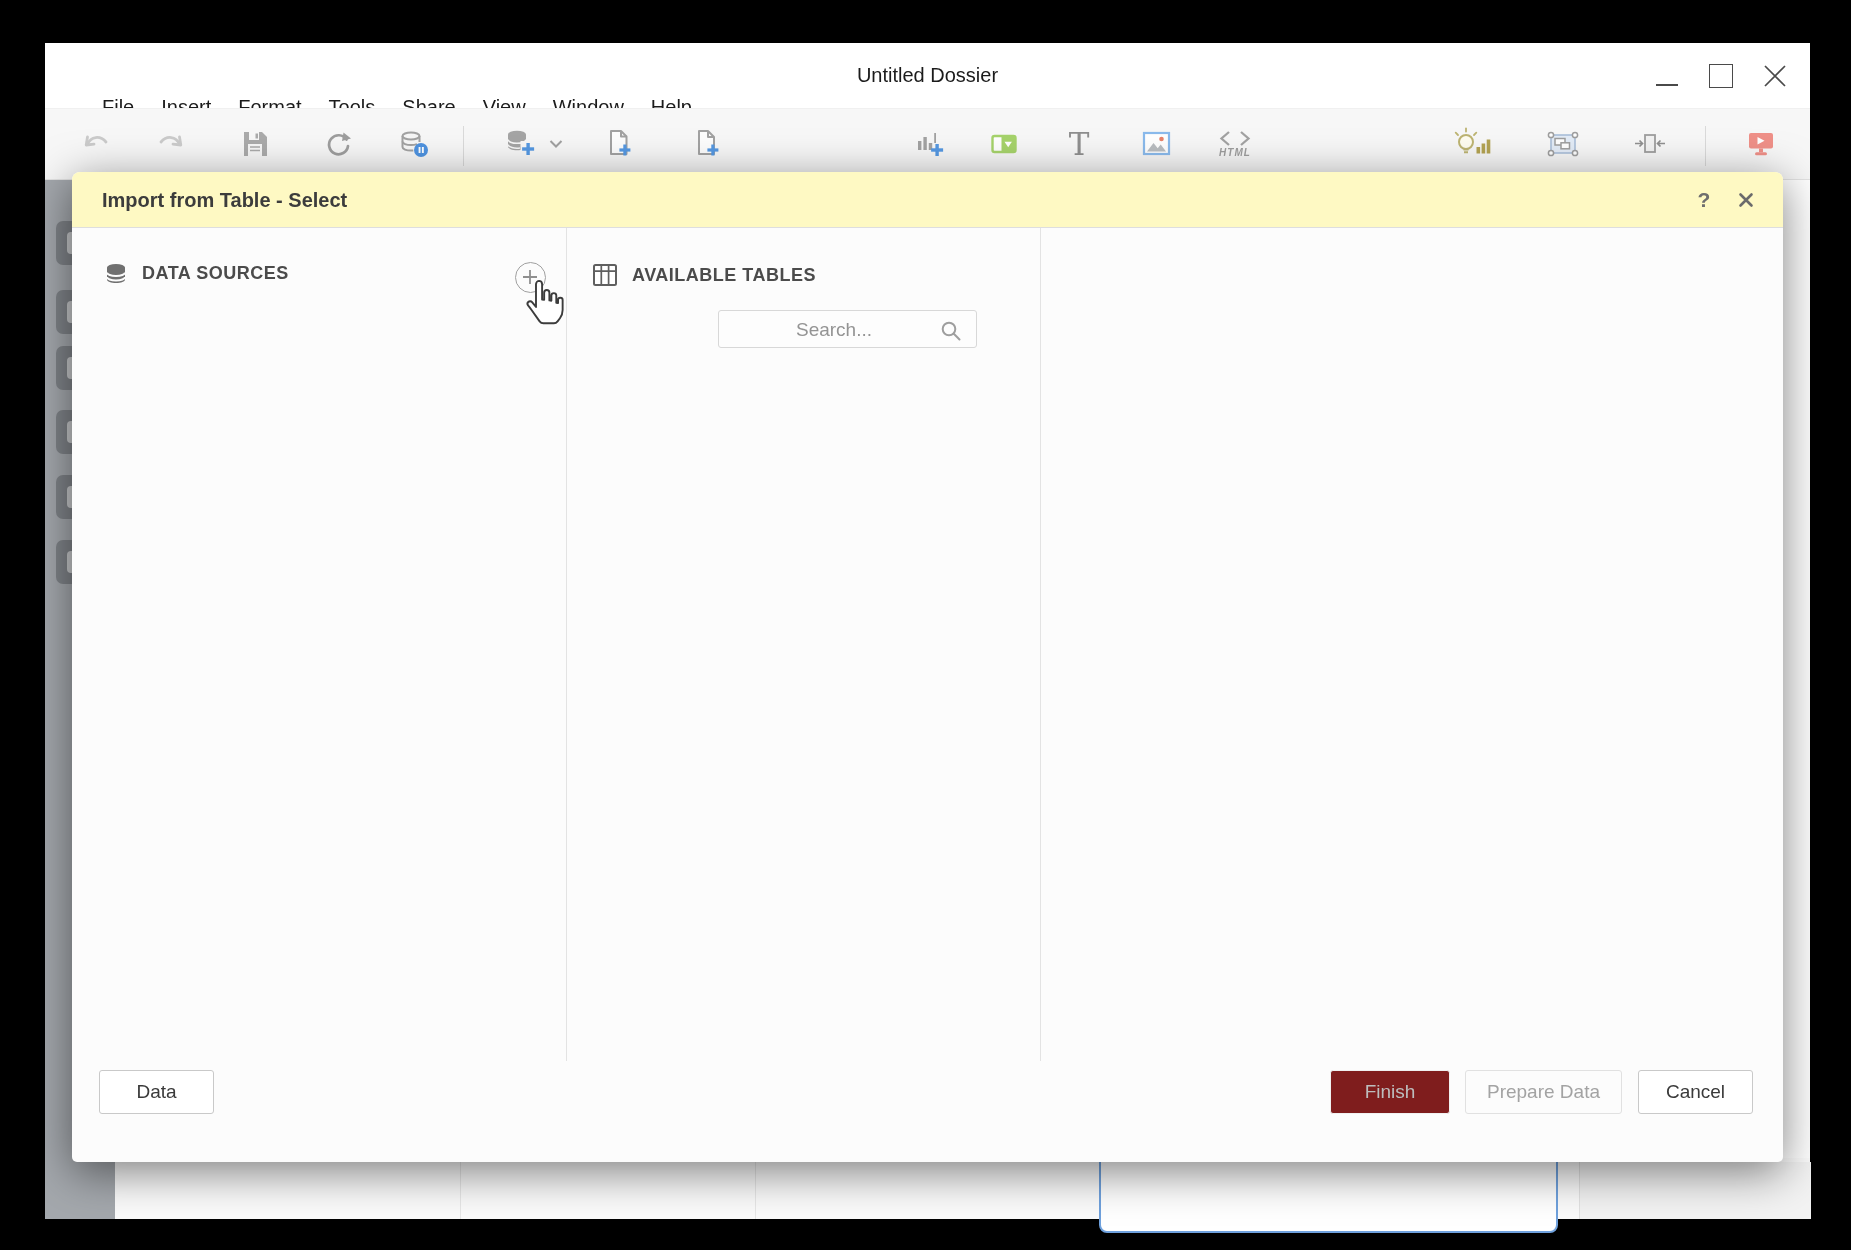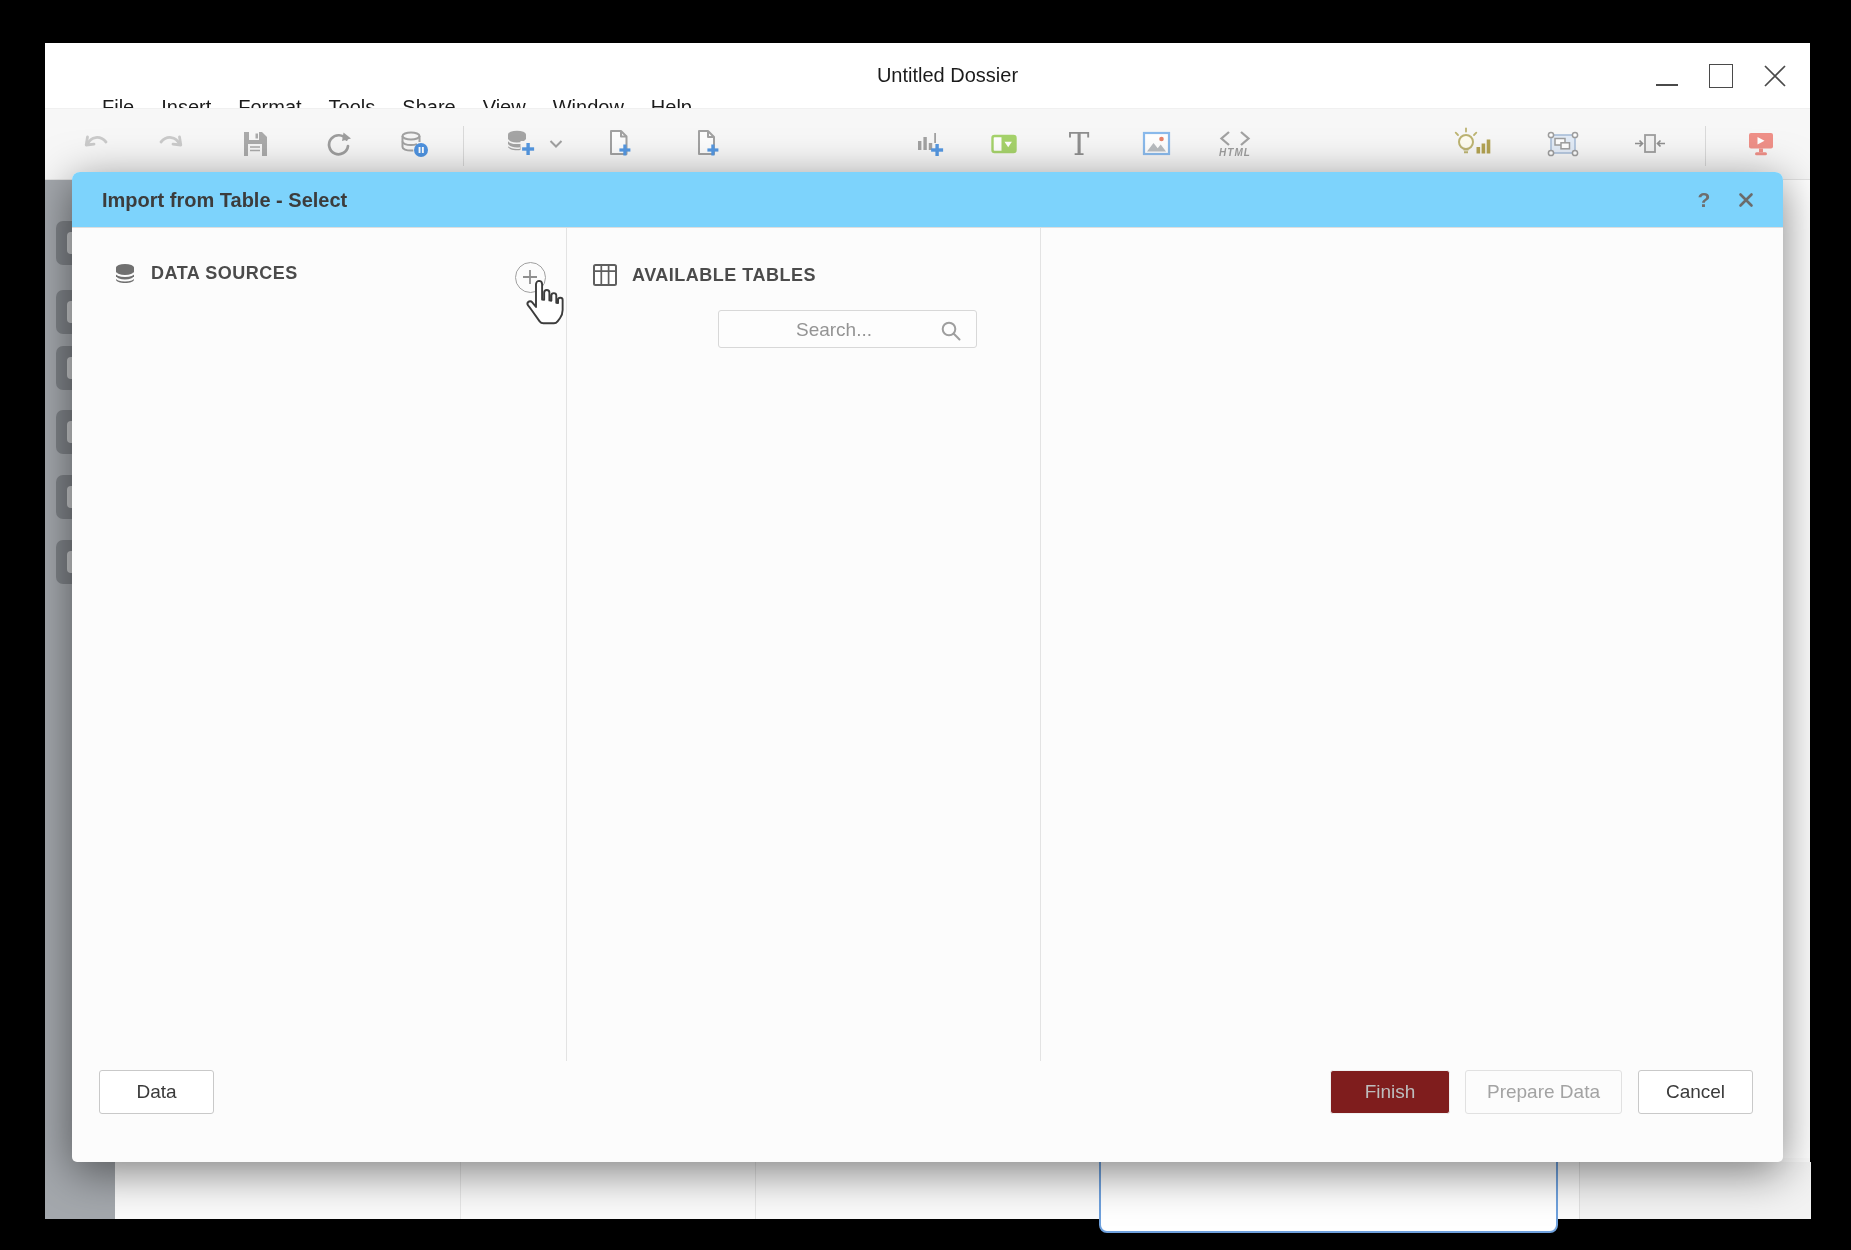--- a/index.html
+++ b/index.html
@@ -5,21 +5,21 @@
   html,body{margin:0;padding:0;background:#000;}
   #screen{position:relative;width:1851px;height:1250px;background:#000;overflow:hidden;
           font-family:"Liberation Sans",sans-serif;-webkit-font-smoothing:antialiased;}
   #app-window{position:absolute;left:45px;top:43px;width:1765px;height:1176px;background:#ffffff;}
 
   
   .titlebar{position:absolute;left:0;top:0;width:100%;height:65px;background:#ffffff;}
   .menubar{position:absolute;left:57px;top:0;height:65px;display:flex;align-items:center;gap:27px;margin-top:32px;}
   .menu-item{font-size:20px;color:#1b1b1b;cursor:default;}
   .win-title{position:absolute;left:0;top:0;width:100%;height:65px;display:flex;align-items:center;
-             justify-content:center;font-size:20px;color:#1b1b1b;pointer-events:none;padding-left:20px;}
+             justify-content:center;font-size:20px;color:#1b1b1b;pointer-events:none;}
   .win-controls{position:absolute;right:22px;top:0;height:65px;display:flex;align-items:center;gap:28px;}
   .ctl{width:26px;height:26px;position:relative;cursor:pointer;}
   .ctl-min::after{content:"";position:absolute;left:2px;right:2px;bottom:3px;border-bottom:2px solid #4a4a4a;}
   .ctl-max::after{content:"";position:absolute;left:1px;top:1px;width:22px;height:22px;border:1.7px solid #4a4a4a;}
 
   
   .toolbar{position:absolute;left:0;top:65px;width:100%;height:72px;background:#f7f7f7;
            border-top:1px solid #f0f0f0;border-bottom:1px solid #e3e3e3;box-sizing:border-box;}
   .tb{position:absolute;top:50%;transform:translate(-50%,-50%);display:flex;align-items:center;
       justify-content:center;cursor:pointer;}
@@ -35,21 +35,21 @@
                    background:rgba(255,255,255,0.55);}
   .canvas-strip{position:absolute;left:70px;top:1115px;width:1695px;height:61px;background:#fbfbfb;}
   .strip-div{position:absolute;top:0;width:1px;height:100%;background:#e7e7e7;}
   .strip-right{position:absolute;left:1464px;top:4px;width:231px;height:57px;background:#f3f3f3;border-left:1px solid #e2e2e2;}
   .canvas-dropbox{position:absolute;left:984px;top:-20px;width:459px;height:95px;background:#fff;
                   border:2px solid #6fa1dd;border-radius:8px;box-sizing:border-box;}
 
   
   .dialog{position:absolute;left:27px;top:129px;width:1711px;height:990px;background:#fcfcfc;
           border-radius:8px 8px 5px 5px;box-shadow:0 10px 45px rgba(0,0,0,0.5);z-index:10;}
-  .dialog-header{position:absolute;left:0;top:0;width:100%;height:56px;background:#7dd3fc;
+  .dialog-header{position:absolute;left:0;top:0;width:100%;height:56px;background:#fef9c3;
                  border-radius:8px 8px 0 0;border-bottom:1px solid #dedede;box-sizing:border-box;}
   .dialog-title{position:absolute;left:30px;top:0;height:56px;display:flex;align-items:center;
                 font-size:20px;font-weight:bold;color:#3c3c3c;}
   .dlg-help{position:absolute;left:1616px;top:0;width:32px;height:56px;display:flex;align-items:center;
             justify-content:center;font-size:21px;font-weight:bold;color:#6e6e6e;cursor:pointer;}
   .dlg-close{position:absolute;left:1658px;top:0;width:32px;height:56px;display:flex;align-items:center;
              justify-content:center;cursor:pointer;}
   .panel-div{position:absolute;top:56px;width:1px;height:833px;background:#e3e3e3;}
 
   .section-header{position:absolute;display:flex;align-items:center;gap:14px;font-size:18px;
@@ -299,21 +299,21 @@
         <div class="dlg-close">
           <svg width="16" height="16">
             <path d="M2.5 2.5 L13.5 13.5 M13.5 2.5 L2.5 13.5" stroke="#6b6b6b" stroke-width="2.6" stroke-linecap="round"></path>
           </svg>
         </div>
       </div>
 
       <div class="panel-div" style="left:494px"></div>
       <div class="panel-div" style="left:968px"></div>
 
-      <div class="section-header" style="left:41px;top:90px;">
+      <div class="section-header" style="left:32px;top:90px;">
         <svg width="24" height="23">
           <ellipse cx="12" cy="5.5" rx="9" ry="3.6" fill="#707070"></ellipse>
           <path d="M3 5.5 v12 c0 2 4 3.6 9 3.6 s9-1.6 9-3.6 v-12 z" fill="#707070"></path>
           <path d="M3 10.5 a9 3.6 0 0 0 18 0 M3 15 a9 3.6 0 0 0 18 0" fill="none" stroke="#fcfcfc" stroke-width="2"></path>
         </svg>
         <span>DATA SOURCES</span>
       </div>
 
       <div class="plus-btn">
         <svg width="28" height="28">

